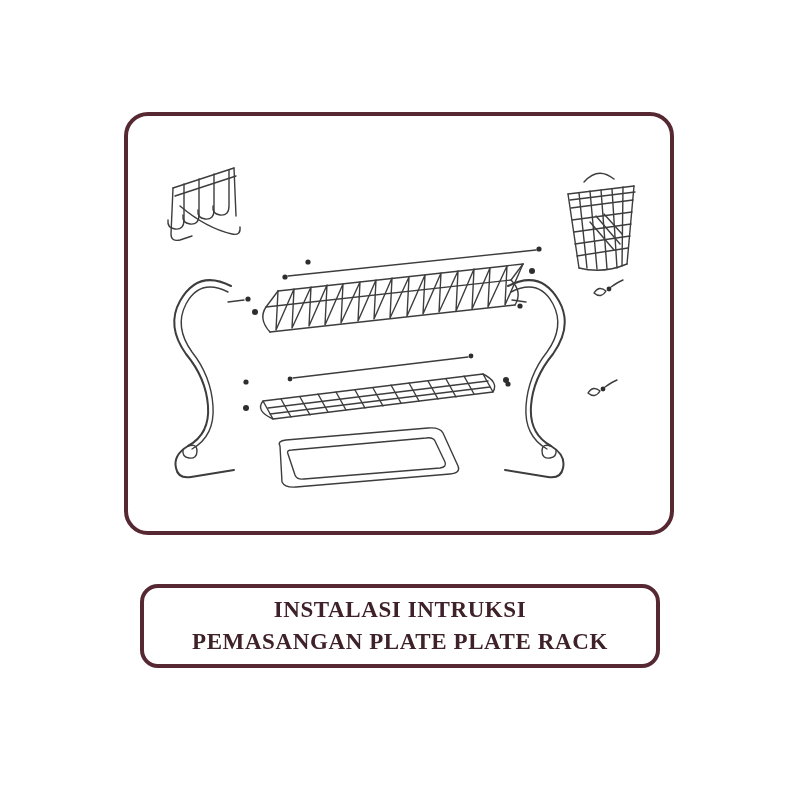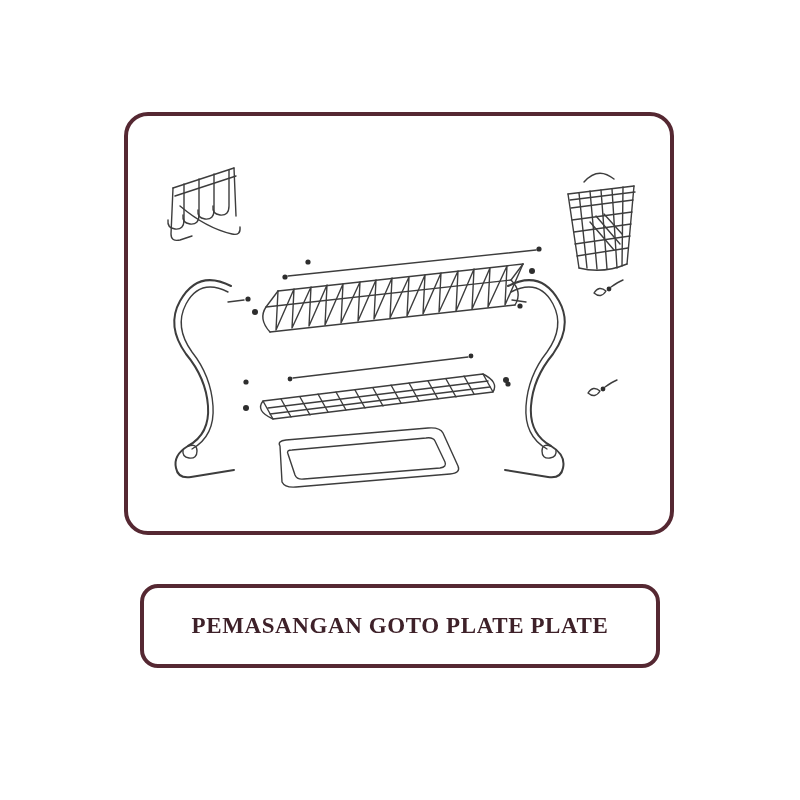--- a/index.html
+++ b/index.html
@@ -144,16 +144,17 @@
 
       <g transform="translate(460,268)">
         <path class="art" d="M0,9 q5,-8 12,-2 q-5,8 -12,2 Z"></path>
         <circle class="dot" cx="15" cy="5" r="2.4"></circle>
         <path class="art" d="M17,3 q7,-5 12,-7"></path>
       </g>
     </svg>
   </div>
 
   <div class="caption-panel">
-    <div class="caption-line">PEMASANGAN GOTO PLATE PLATE</div>
+    <div class="caption-line">INSTALASI INTRUKSI</div>
+    <div class="caption-line">PEMASANGAN PLATE PLATE RACK</div>
   </div>
 
 </div>
 
 </body></html>

